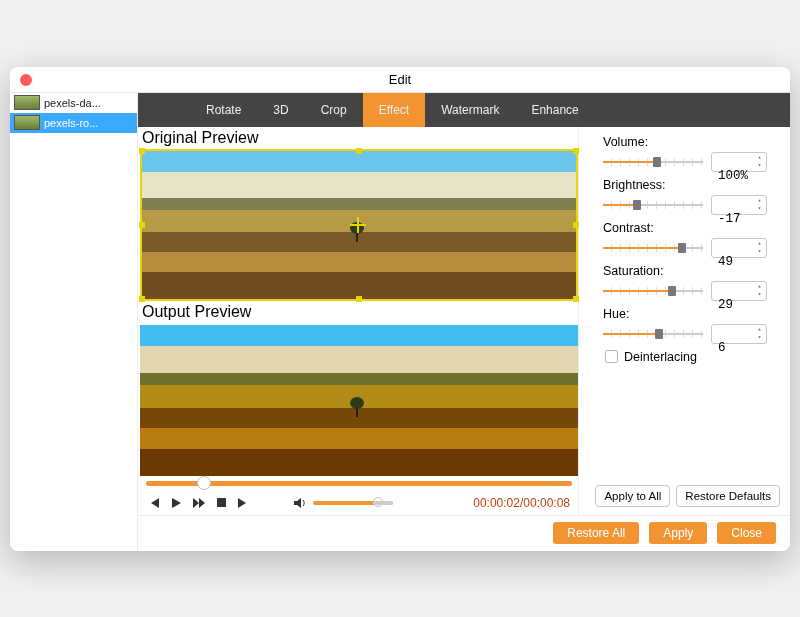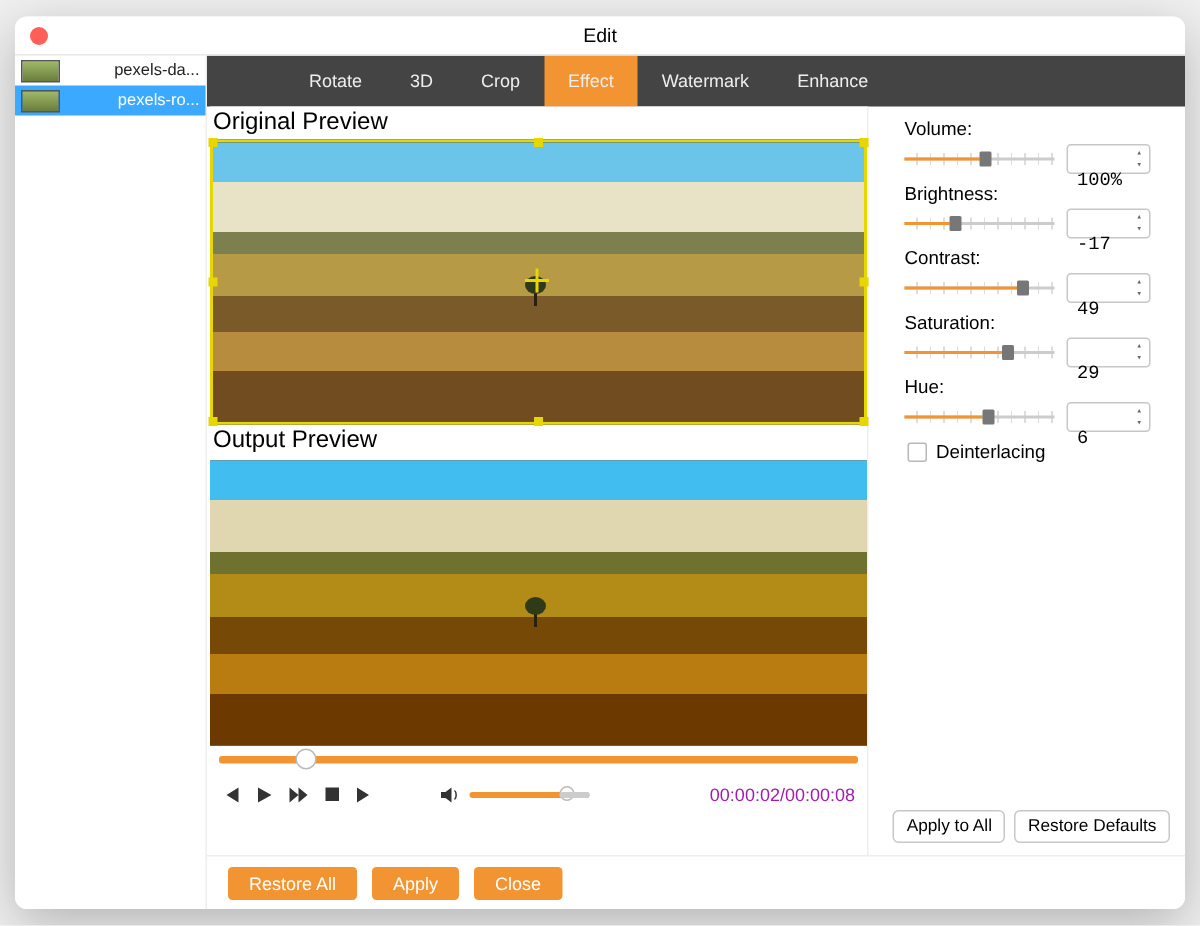--- a/index.html
+++ b/index.html
@@ -8,21 +8,21 @@
     font-size: 12px;
     background: #f0f0f0;
     display: flex;
     justify-content: center;
     align-items: center;
     height: 617px;
     width: 800px;
   }
   .window {
     width: 780px;
-    height: 595px;
+    height: 484px;
     background: #fff;
     border-radius: 8px;
     box-shadow: 0 10px 35px rgba(0,0,0,.25);
     overflow: hidden;
     display: flex;
     flex-direction: column;
   }
   .titlebar {
     height: 26px;
     display: flex;
@@ -55,21 +55,20 @@
     display: flex;
     align-items: center;
     height: 20px;
     padding: 0 4px;
     gap: 4px;
     font-size: 11px;
     color: #222;
     white-space: nowrap;
     overflow: hidden;
     text-overflow: ellipsis;
-    justify-content: space-between;
   }
   .sidebar-item.selected {
     background: #3aa9ff;
     color: #fff;
   }
   .thumb {
     width: 26px; height: 15px;
     background: linear-gradient(#9fb96a,#6b7d3b);
     border: 1px solid #555;
     flex: 0 0 auto;
@@ -187,21 +186,21 @@
   .controls .spacer-sm { width:24px; }
   .vol-wrap { display:flex; align-items:center; gap:6px; }
   .vol-track {
     width:80px; height:4px; background:#f19431; position:relative; border-radius:2px;
   }
   .vol-track::after {
     content:""; position:absolute; right:0; top:0; width:25%; height:4px;
     background:#ccc; border-radius:2px;
   }
   .vol-knob { position:absolute; left:75%; top:-4px; width:10px;height:10px;border-radius:50%;background:#fff;border:1px solid #bbb;}
-  .controls .time { margin-left:auto; font-size:12px; color:#a21caf; }
+  .controls .time { margin-left:auto; font-size:12px; color:#c2410c; }
   
   .right {
     width: 212px;
     padding: 8px 10px 8px 10px;
     border-left: 1px solid #eee;
     display:flex; flex-direction:column;
     font-size:12.5px;
   }
   .section-title { font-weight:400; margin: 4px 0 4px 0; }
   .subsection { padding-left: 14px; }
@@ -253,21 +252,21 @@
   }
   .btn {
     height:22px; padding:0 8px;
     border:1px solid #c7c7c7; border-radius:4px;
     background:#fff; font-size:11.5px;
     display:flex;align-items:center; cursor:pointer;
   }
   
   .footer {
     height: 36px;
-    display:flex; align-items:center; 
+    display:flex; align-items:center; justify-content:flex-end;
     gap:10px; padding: 0 14px;
     background:#fff;
     border-top:1px solid #eee;
   }
   .btn-primary {
     height:22px; padding:0 14px;
     background:#f19431; color:#fff;
     border:none; border-radius:3px;
     font-size:12px; display:flex;align-items:center; cursor:pointer;
   }

